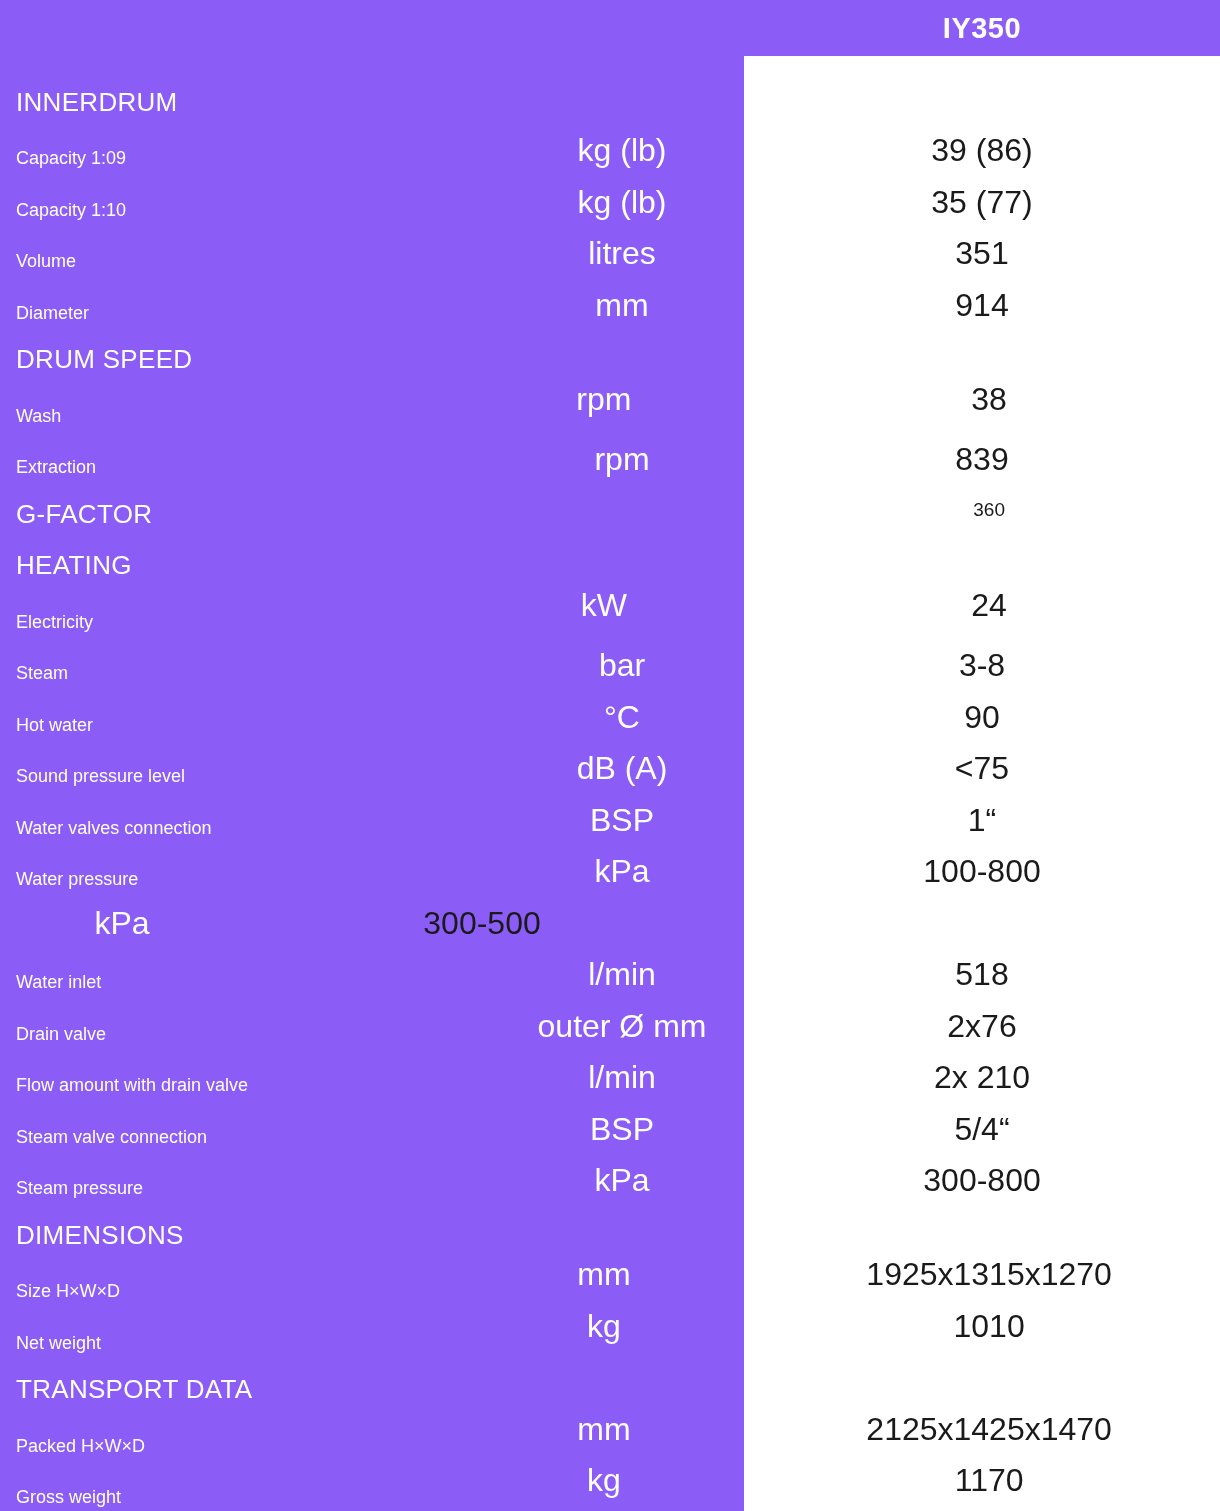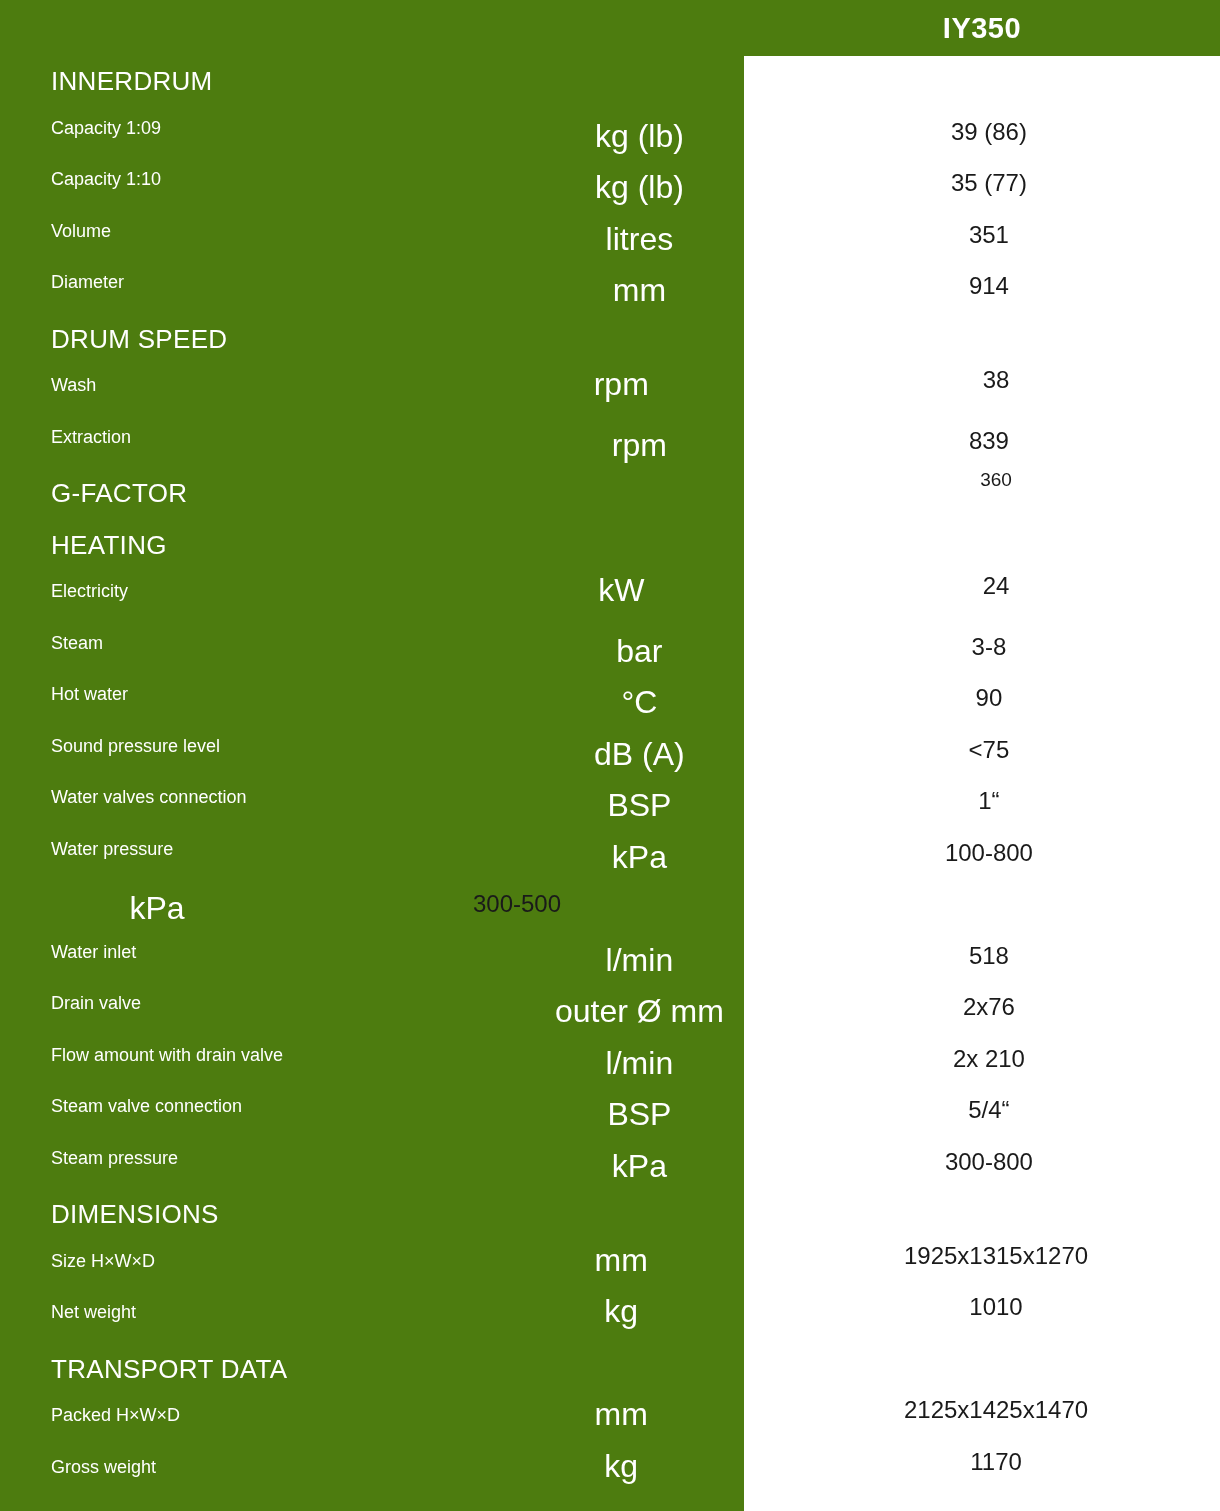--- a/index.html
+++ b/index.html
@@ -10,21 +10,21 @@
     width: 1220px;
     height: 1511px;
     background: #fa3c00;
     font-family: "Liberation Sans", sans-serif;
     overflow: hidden;
   }
   .sheet {
     position: relative;
     width: 1220px;
     height: 1511px;
-    background: #4d7c0f;
+    background: #8b5cf6;
   }
   
   .value-panel {
     position: absolute;
     left: 744px;
     top: 56px;
     width: 476px;
     height: 1455px;
     background: #ffffff;
   }
@@ -42,24 +42,23 @@
     letter-spacing: 0.5px;
   }
   .rows {
     position: absolute;
     left: 0;
     top: 66px;
     width: 1220px;
   }
   .row {
     display: flex;
-    align-items: flex-start;
+    align-items: flex-end;
     height: 51.5px;
     box-sizing: border-box;
-    padding-left: 35px;
   }
   .row .label {
     width: 500px;
     padding-left: 16px;
     box-sizing: border-box;
     color: #ffffff;
     font-size: 18px;
     font-weight: 400;
     white-space: nowrap;
   }
@@ -68,21 +67,21 @@
     text-align: center;
     color: #ffffff;
     font-size: 32px;
     font-weight: 400;
     white-space: nowrap;
   }
   .row .value {
     width: 476px;
     text-align: center;
     color: #1a1a1a;
-    font-size: 24px;
+    font-size: 32px;
     font-weight: 400;
     white-space: nowrap;
   }
   .row.section .label {
     font-size: 26px;
     letter-spacing: 0.3px;
   }
   .row.section .unit,
   .row.section .value {
     font-size: 19px;

